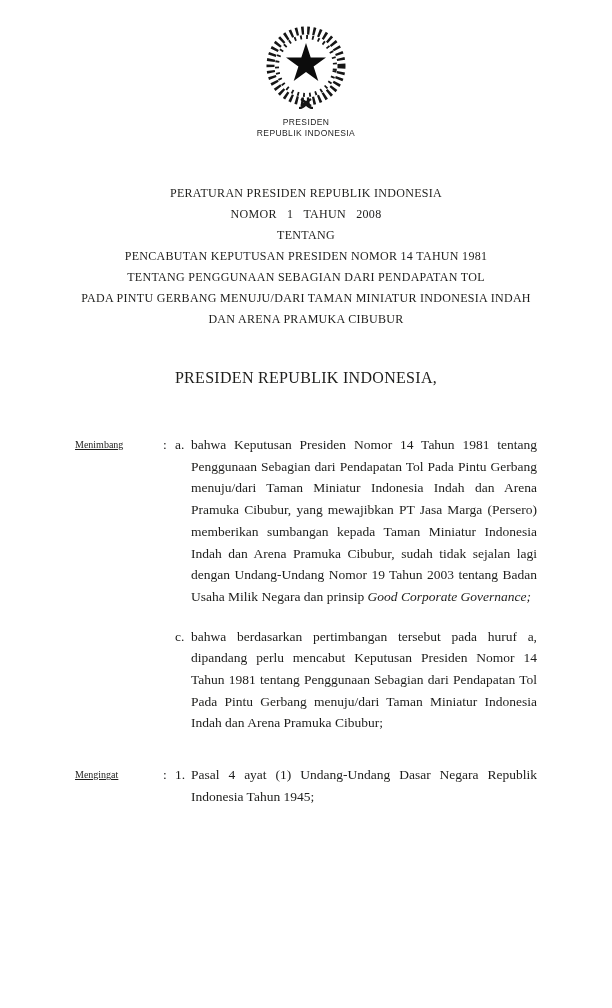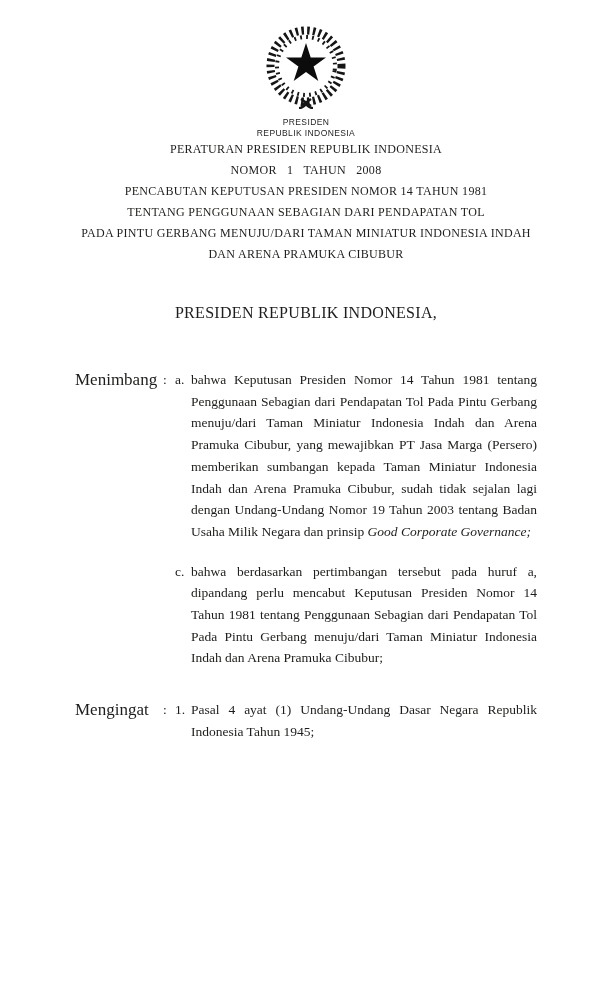--- a/index.html
+++ b/index.html
@@ -21,20 +21,21 @@
     margin-top: 3px;
     font-family: "Liberation Sans", sans-serif;
     font-size: 8.5px;
     line-height: 11px;
     letter-spacing: 0.4px;
     color: #242424;
   }
 
   
   .title-block {
+    margin-top: 44px;
     text-align: center;
     font-size: 12px;
     line-height: 21px;
     letter-spacing: 0.3px;
     color: #1d1d1b;
   }
   .title-line.nomor-line { word-spacing: 7px; }
 
   
   .salutation {
@@ -45,22 +46,23 @@
     letter-spacing: 0.3px;
   }
 
   
   .content { margin-top: 48px; padding: 0 75px; }
   .clause { display: flex; align-items: flex-start; }
   .clause + .clause { margin-top: 30px; }
   .clause-label {
     width: 88px;
     flex: 0 0 88px;
-    font-size: 17px;
+    font-size: 10px;
     line-height: 21.7px;
+    text-decoration: underline;
   }
   .clause-colon {
     width: 12px;
     flex: 0 0 12px;
     font-size: 13.5px;
     line-height: 21.7px;
   }
   .clause-items { flex: 1 1 auto; min-width: 0; }
   .clause-item { display: flex; align-items: flex-start; }
   .clause-item:not(:last-child) { margin-bottom: 18px; }
@@ -110,20 +112,21 @@
     </svg>
     <div class="masthead-text">
       <div>PRESIDEN</div>
       <div>REPUBLIK INDONESIA</div>
     </div>
   </div>
 
   <div class="title-block">
     <div class="title-line">PERATURAN PRESIDEN REPUBLIK INDONESIA</div>
     <div class="title-line nomor-line">NOMOR 1 TAHUN 2008</div>
+    <div class="title-line">TENTANG</div>
     <div class="title-line">PENCABUTAN KEPUTUSAN PRESIDEN NOMOR 14 TAHUN 1981</div>
     <div class="title-line">TENTANG PENGGUNAAN SEBAGIAN DARI PENDAPATAN TOL</div>
     <div class="title-line">PADA PINTU GERBANG MENUJU/DARI TAMAN MINIATUR INDONESIA INDAH</div>
     <div class="title-line">DAN ARENA PRAMUKA CIBUBUR</div>
   </div>
 
   <div class="salutation">PRESIDEN REPUBLIK INDONESIA,</div>
 
   <div class="content">
 

